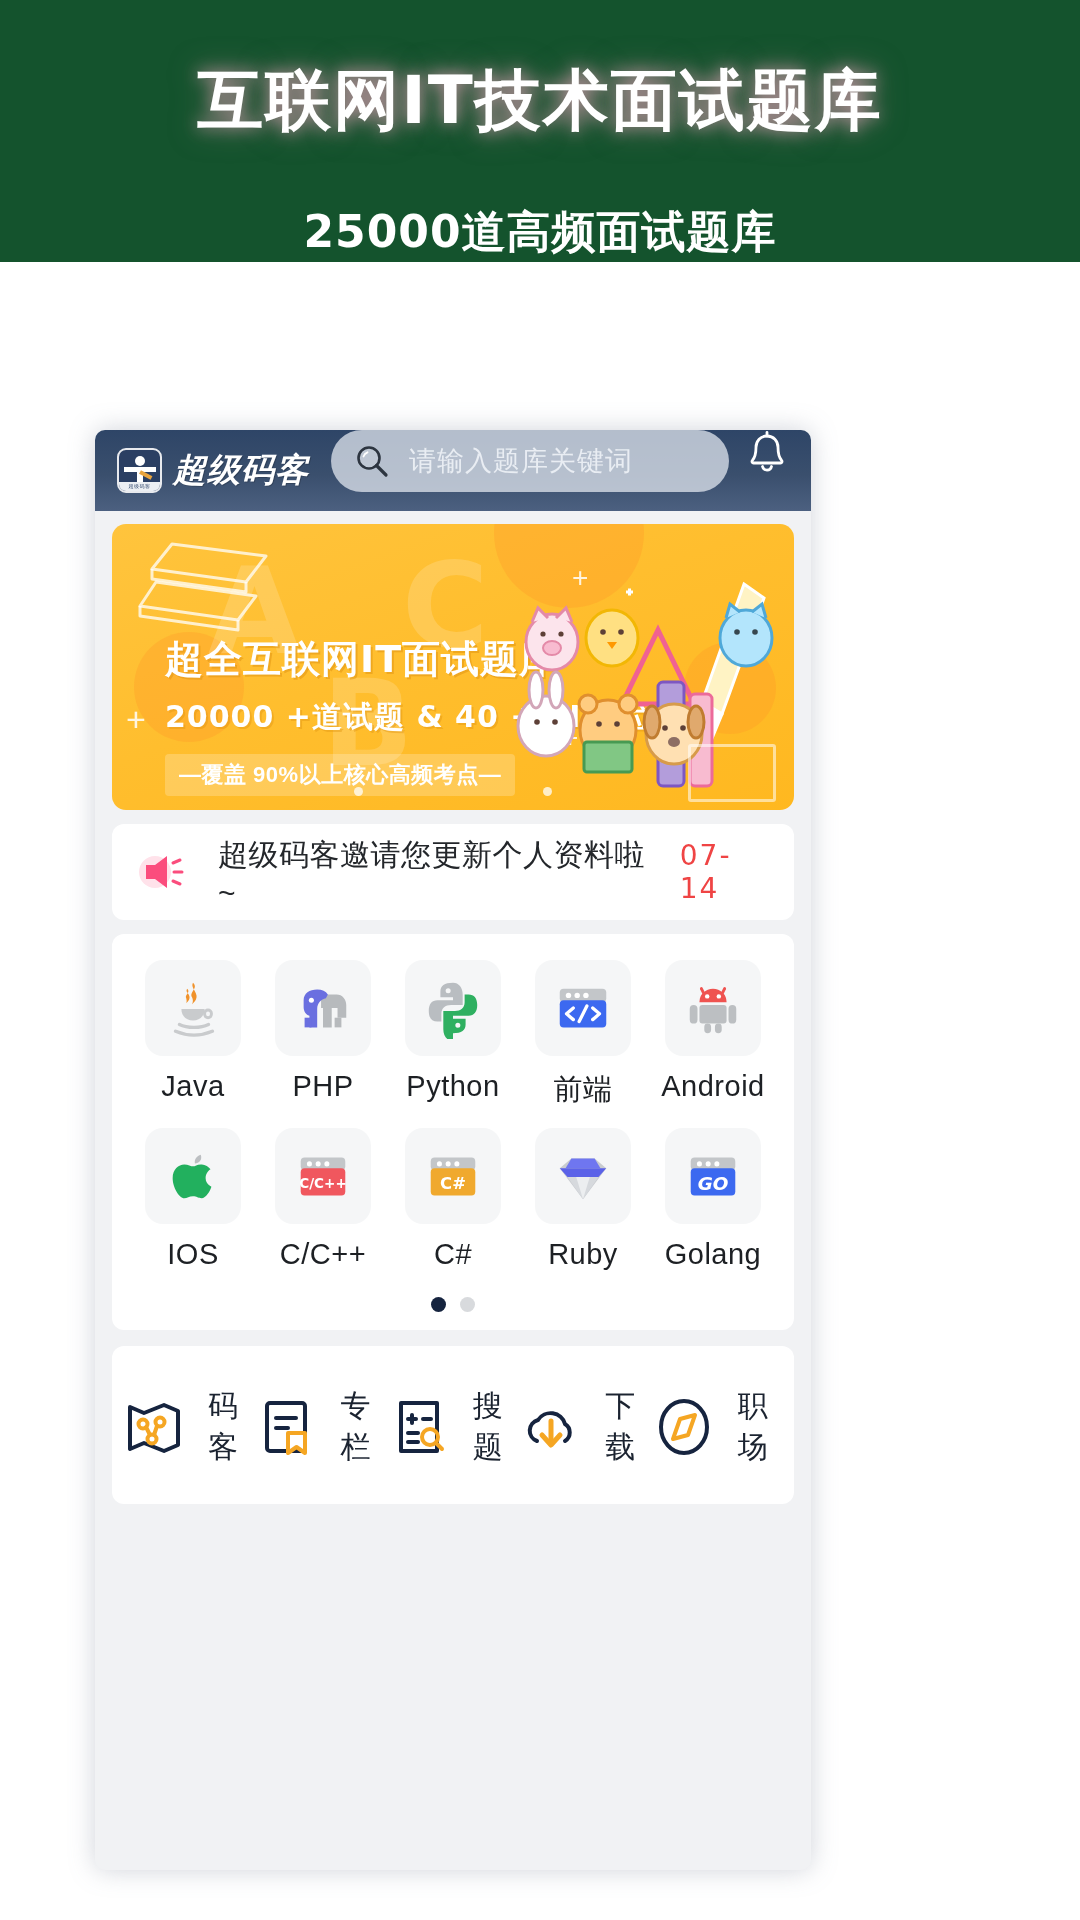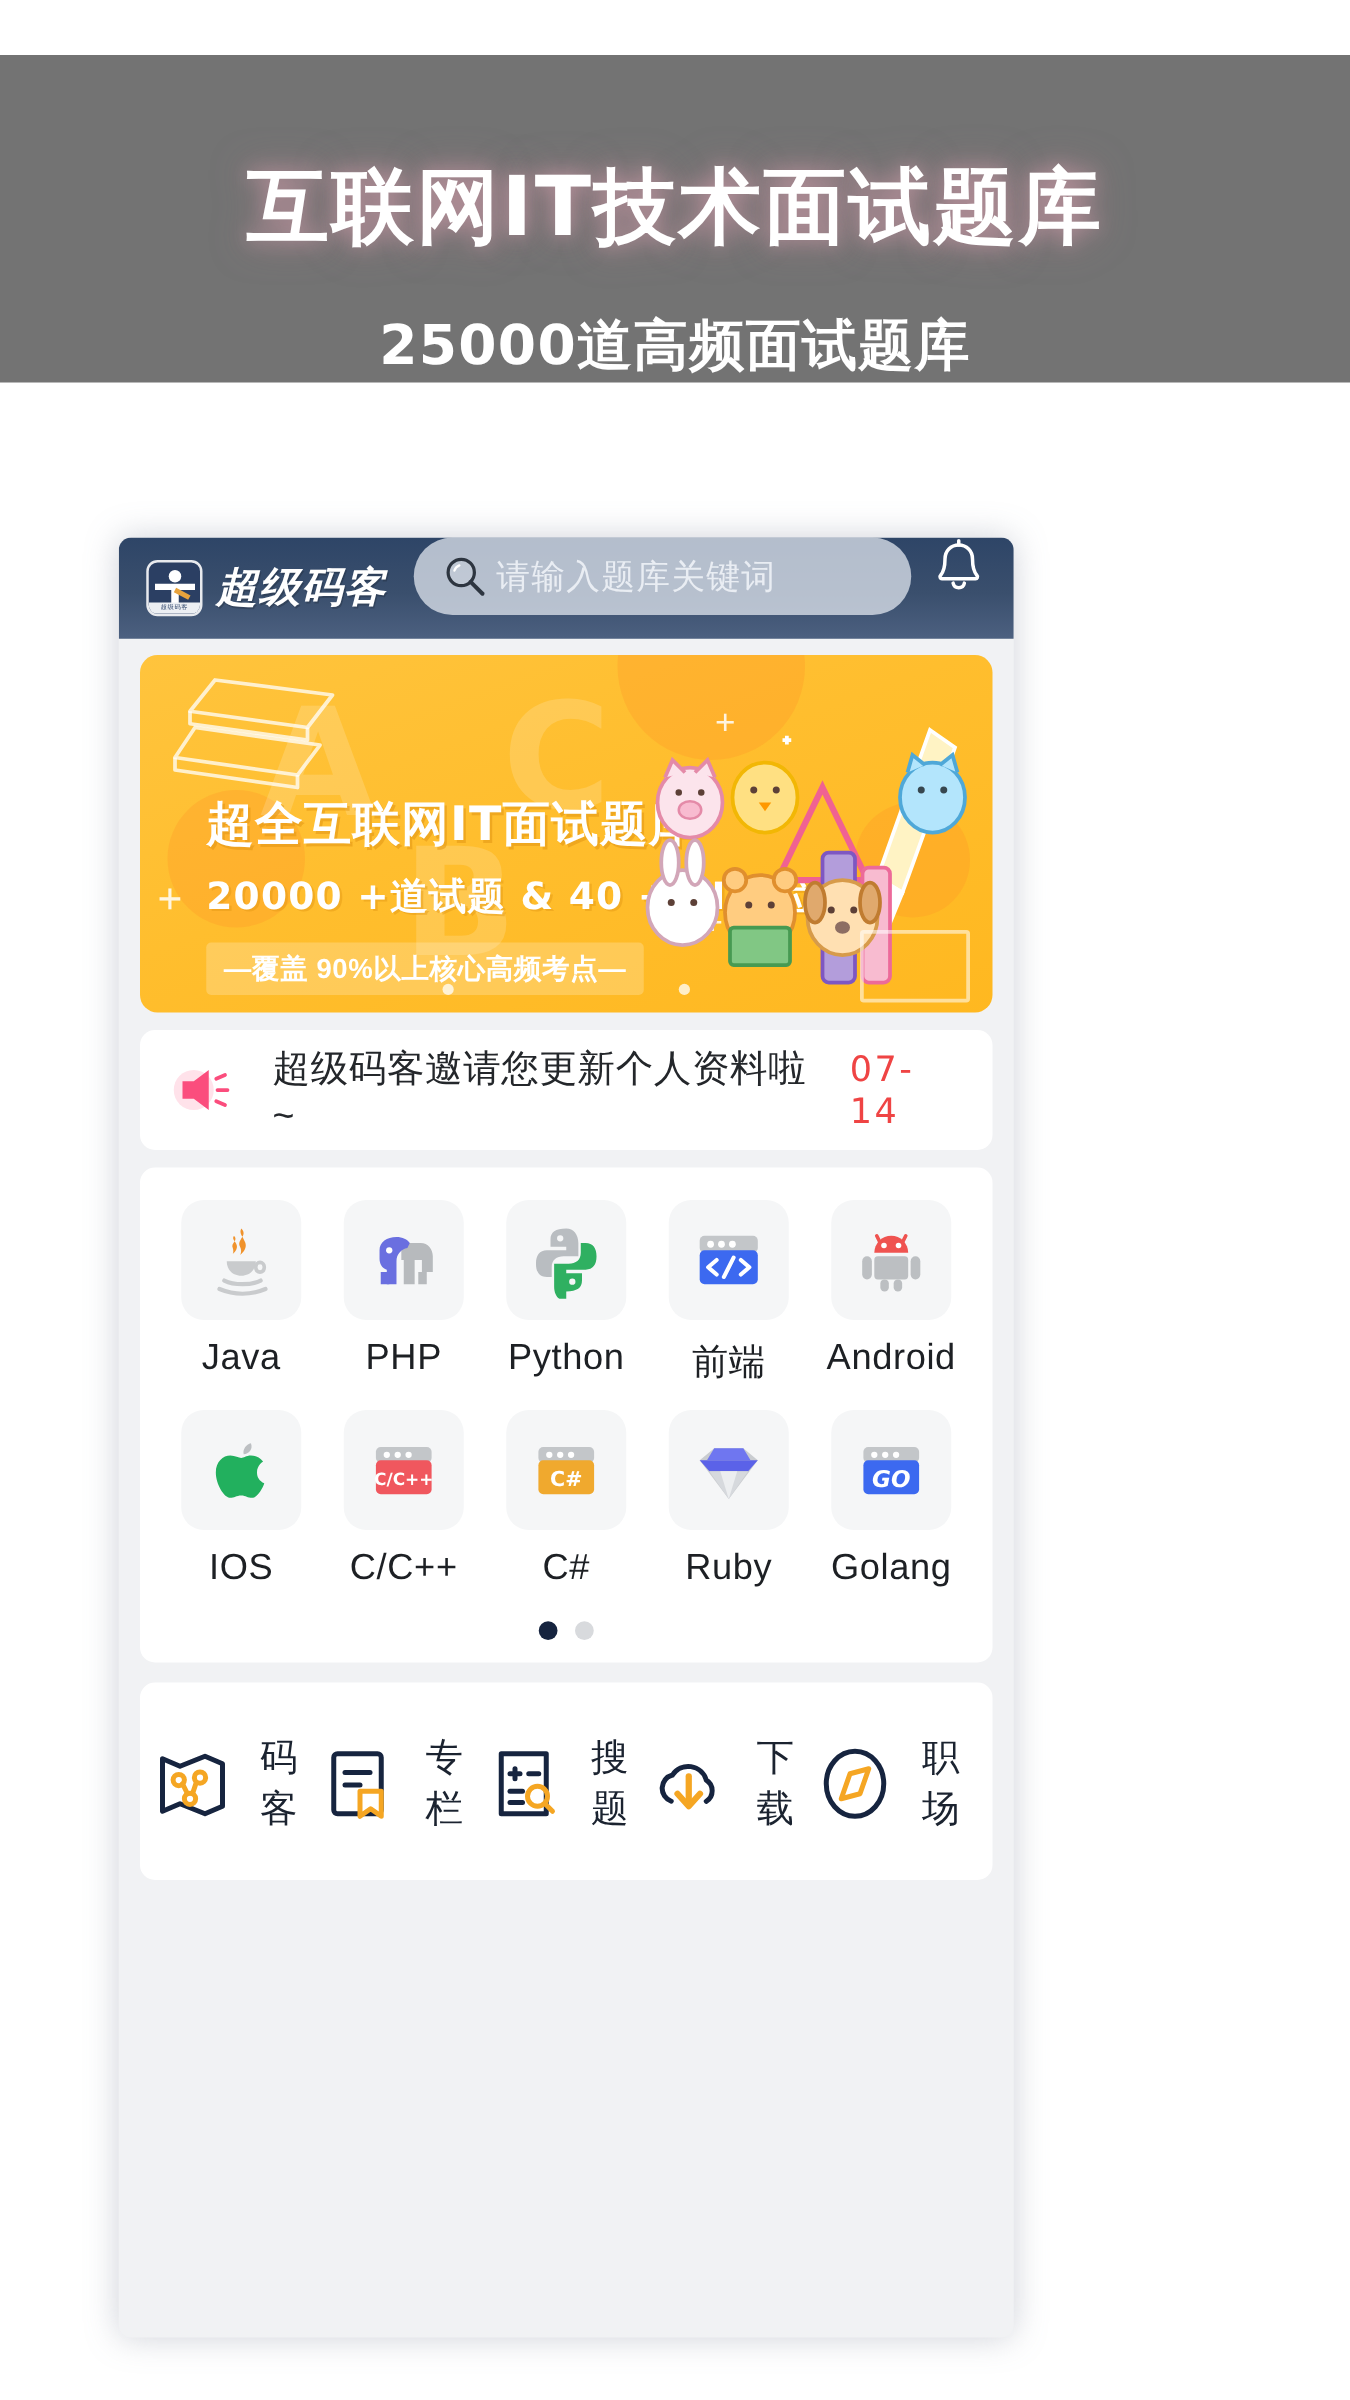--- a/index.html
+++ b/index.html
@@ -6,22 +6,22 @@
   html, body {
     width:1080px; height:1920px;
     font-family:"Liberation Sans","DejaVu Sans",sans-serif;
     background:#ffffff; overflow:hidden;
   }
   .page { position:relative; width:1080px; height:1920px; background:#ffffff; }
 
   
   .promo {
     position:absolute; left:0; top:0; width:1080px; height:262px;
-    background:#737373;
-    display:flex; flex-direction:column; align-items:center; justify-content:flex-end;margin-top:44px;
+    background:#14532d;
+    display:flex; flex-direction:column; align-items:center; justify-content:space-between;
   }
   .promo-title {
     margin-top:56px;
     font-size:66px; font-weight:700; letter-spacing:2px; color:#ffffff;
     text-shadow:0 0 16px rgba(190,150,160,.95), 0 0 30px rgba(180,130,145,.6);
     font-family:"DejaVu Sans",sans-serif;
     white-space:nowrap;
   }
   .promo-sub {
     margin-top:36px;
@@ -71,21 +71,21 @@
     line-height:9px; letter-spacing:.5px;
   }
   .brand-name {
     font-size:33px; font-weight:700; color:#ffffff; font-style:italic;
     letter-spacing:1px; font-family:"DejaVu Sans",sans-serif;
     text-shadow:1px 1px 0 rgba(0,0,0,.18);
   }
   .searchbar {
     flex:1 1 auto; margin:0 16px 0 22px; height:62px; border-radius:31px;
     background:rgba(226,232,240,.74);
-    display:flex; align-items:center; padding:0 24px; gap:8px;
+    display:flex; align-items:center; padding:0 24px; gap:20px;
   }
   .search-ico { width:34px; height:34px; flex:0 0 auto; }
   .search-ph { font-size:27px; color:#e9edf3; letter-spacing:1px; }
   .bell { width:44px; height:46px; flex:0 0 auto; }
 
   
   .banner {
     position:relative; margin:13px 17px 0 17px; height:286px; border-radius:14px;
     background:linear-gradient(160deg,#ffc43d 0%,#ffbe2e 45%,#ffb820 100%);
     overflow:hidden;

